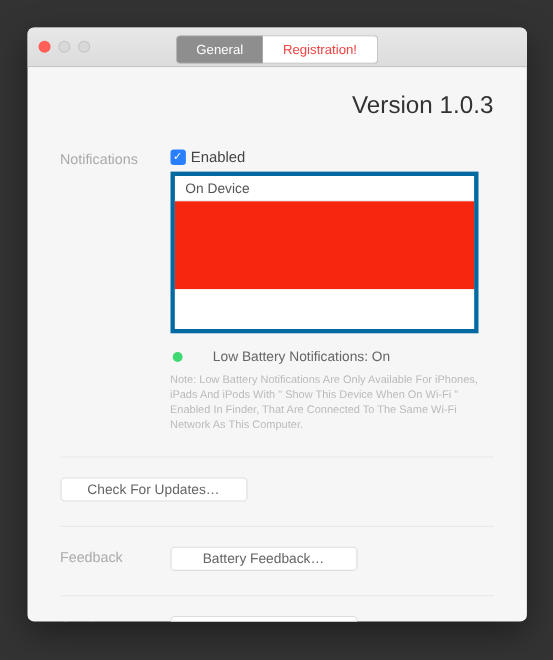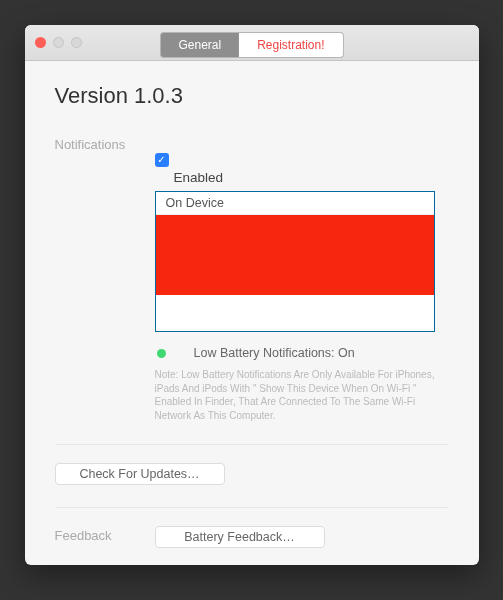--- a/index.html
+++ b/index.html
@@ -65,21 +65,21 @@
     .tab.inactive {
       background: #fff;
       color: #ef4444;
       border-left: none;
       border-radius: 0 4px 4px 0;
     }
     .content {
       padding: 12px 30px 20px 30px;
     }
     .version-title {
-      text-align: left;
+      text-align: right;
       font-size: 22px;
       font-weight: 400;
       color: #333;
       margin: 10px 0 26px 0;
     }
     .section {
       display: flex;
       align-items: flex-start;
       margin-bottom: 22px;
     }
@@ -106,23 +106,23 @@
       display: flex;
       align-items: center;
       justify-content: center;
       margin-right: 5px;
     }
     .checkmark {
       color: #fff;
       font-size: 10px;
       line-height: 1;
     }
-    .enabled-text { font-size: 13.5px; color: #444; margin-top: 35px; }
+    .enabled-text { font-size: 13.5px; color: #444; }
     .device-box {
-      border: 1px solid #0369a1;
+      border: 4px solid #0369a1;
       background: #fff;
       width: 280px;
       margin-left: 0;
     }
     .device-header {
       padding: 4px 10px;
       font-size: 12.5px;
       color: #555;
       border-bottom: 1px solid #eee;
     }

